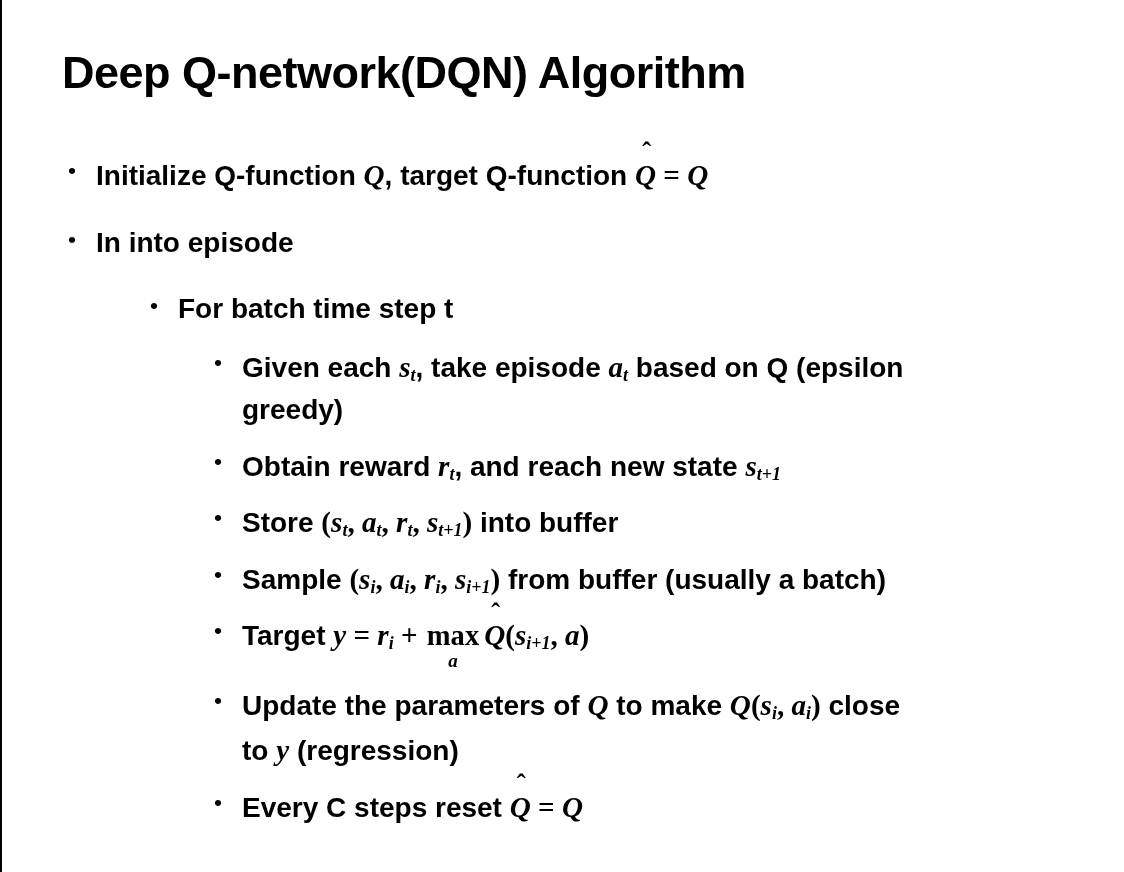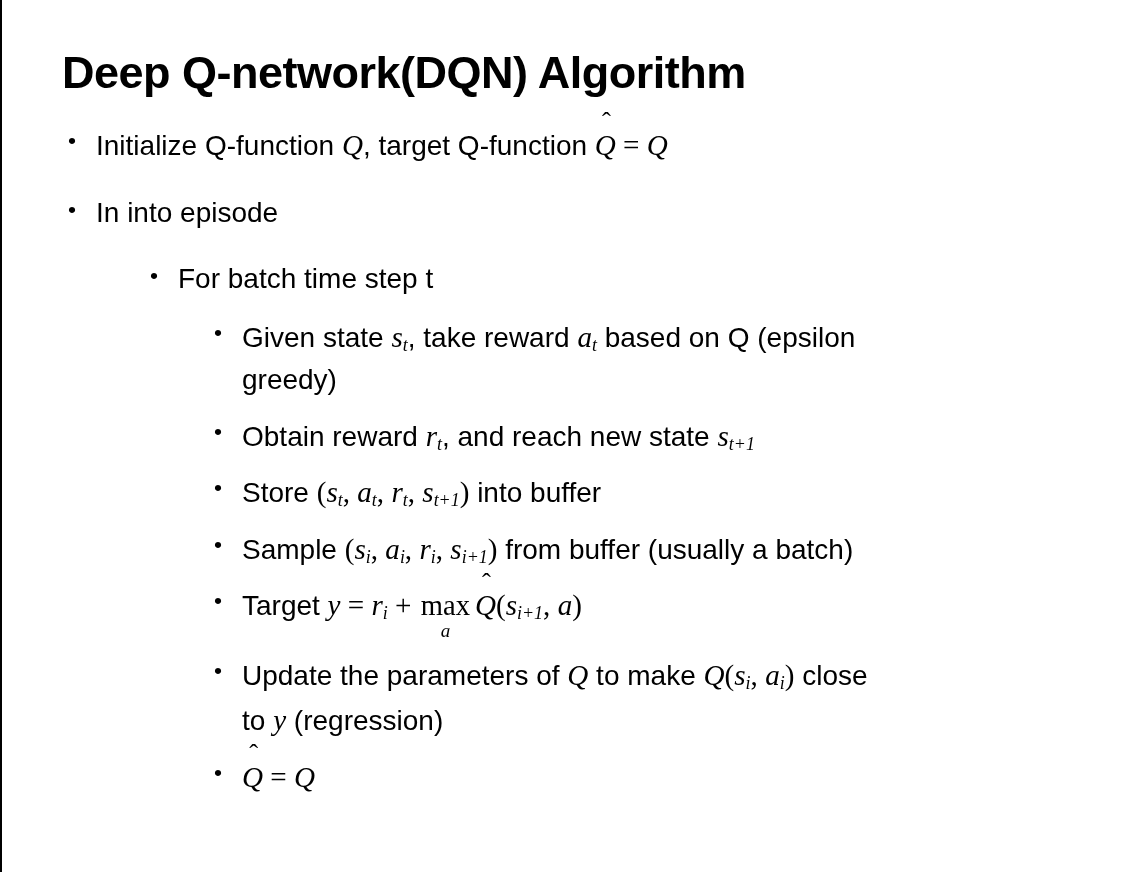--- a/index.html
+++ b/index.html
@@ -15,29 +15,29 @@
     position:absolute; left:0; top:0;
     width:2px; height:872px;
     background:#000000;
   }
   .slide { padding:46px 20px 0 62px; }
   .title {
     font-size:45px;
     font-weight:700;
     line-height:1.18;
     letter-spacing:-0.5px;
-    margin:0 0 24px 0;
+    margin:0 0 54px 0;
   }
   .bullets { font-size:28px; line-height:1.52; }
   .b { display:flex; margin-bottom:12px; }
   .b.l1 { margin-left:6px;   margin-bottom:24px; }
   .b.l2 { margin-left:88px;  margin-bottom:14px; }
   .b.l3 { margin-left:152px; }
   .dot { flex:0 0 28px; font-size:0.82em; }
-  .content { flex:1 1 auto; }
+  .content { flex:1 1 auto;font-weight:bold; }
 
   
   .mi { font-family:"Liberation Serif", serif; font-style:italic; font-size:1.04em; }
   .mt { font-family:"Liberation Serif", serif; font-style:normal; font-size:1.04em; }
   .msub { white-space:nowrap; }
   .ms {
     font-family:"Liberation Serif", serif; font-style:italic;
     font-size:0.64em; vertical-align:-0.24em; line-height:0;
   }
   .hat { position:relative; display:inline-block; }
@@ -70,21 +70,21 @@
       <div class="b l1">
         <span class="dot">•</span>
         <span class="content"><span class="txt">In into episode</span></span>
       </div>
       <div class="b l2">
         <span class="dot">•</span>
         <span class="content"><span class="txt">For batch time step t</span></span>
       </div>
       <div class="b l3">
         <span class="dot">•</span>
-        <span class="content"><span class="txt">Given state </span><span class="msub"><span class="mi">s</span><span class="ms">t</span></span><span class="txt">, take reward </span><span class="msub"><span class="mi">a</span><span class="ms">t</span></span><span class="txt"> based on Q (epsilon</span><br><span class="txt">greedy)</span></span>
+        <span class="content"><span class="txt">Given each </span><span class="msub"><span class="mi">s</span><span class="ms">t</span></span><span class="txt">, take episode </span><span class="msub"><span class="mi">a</span><span class="ms">t</span></span><span class="txt"> based on Q (epsilon</span><br><span class="txt">greedy)</span></span>
       </div>
       <div class="b l3">
         <span class="dot">•</span>
         <span class="content"><span class="txt">Obtain reward </span><span class="msub"><span class="mi">r</span><span class="ms">t</span></span><span class="txt">, and reach new state </span><span class="msub"><span class="mi">s</span><span class="ms">t+1</span></span></span>
       </div>
       <div class="b l3">
         <span class="dot">•</span>
         <span class="content"><span class="txt">Store </span><span class="mt">(</span><span class="msub"><span class="mi">s</span><span class="ms">t</span></span><span class="mt">, </span><span class="msub"><span class="mi">a</span><span class="ms">t</span></span><span class="mt">, </span><span class="msub"><span class="mi">r</span><span class="ms">t</span></span><span class="mt">, </span><span class="msub"><span class="mi">s</span><span class="ms">t+1</span></span><span class="mt">)</span><span class="txt"> into buffer</span></span>
       </div>
       <div class="b l3">
@@ -97,16 +97,16 @@
             <span class="max-base">max</span>
             <span class="max-sub">a</span>
           </span><span class="hat"><span class="hat-mark">ˆ</span><span class="hat-base">Q</span></span><span class="mt">(</span><span class="msub"><span class="mi">s</span><span class="ms">i+1</span></span><span class="mt">, </span><span class="mi">a</span><span class="mt">)</span></span>
       </div>
       <div class="b l3">
         <span class="dot">•</span>
         <span class="content"><span class="txt">Update the parameters of </span><span class="mi">Q</span><span class="txt"> to make </span><span class="mi">Q</span><span class="mt">(</span><span class="msub"><span class="mi">s</span><span class="ms">i</span></span><span class="mt">, </span><span class="msub"><span class="mi">a</span><span class="ms">i</span></span><span class="mt">)</span><span class="txt"> close</span><br><span class="txt">to </span><span class="mi">y</span><span class="txt"> (regression)</span></span>
       </div>
       <div class="b l3">
         <span class="dot">•</span>
-        <span class="content"><span class="hat"><span class="hat-mark">ˆ</span><span class="hat-base">Q</span></span><span class="mt"> = </span><span class="mi">Q</span></span>
+        <span class="content"><span class="txt">Every C steps reset </span><span class="hat"><span class="hat-mark">ˆ</span><span class="hat-base">Q</span></span><span class="mt"> = </span><span class="mi">Q</span></span>
       </div>
     </div>
 </div>
 
 </body></html>

